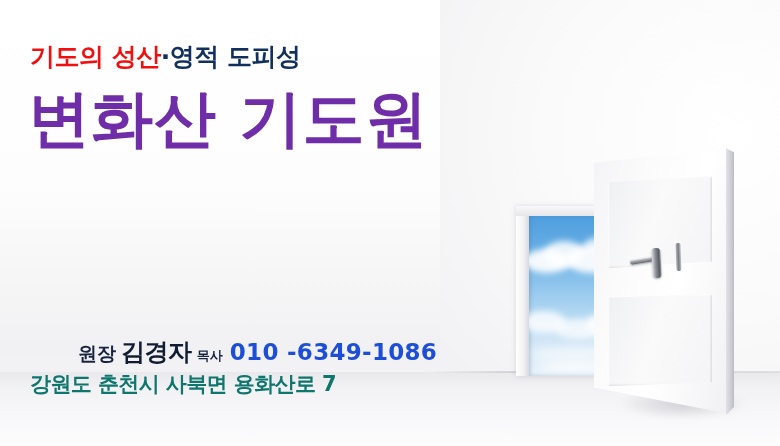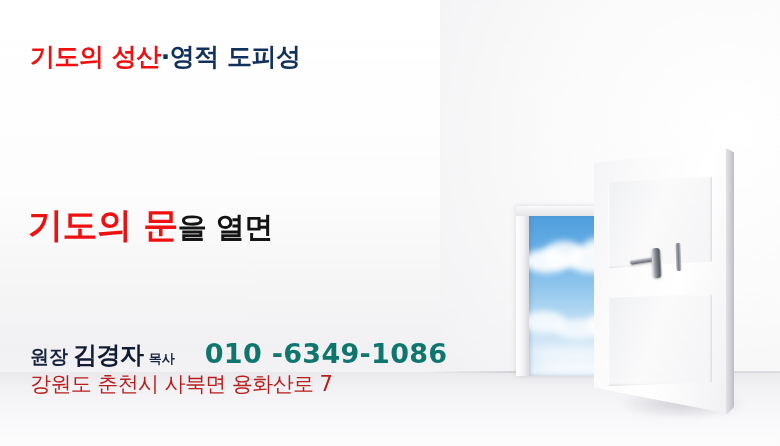--- a/index.html
+++ b/index.html
@@ -221,31 +221,31 @@
   .sl-small {
     font-size: 29px; font-weight: 700; color: #141414; letter-spacing: -0.5px;
   }
 
   .line-contact {
     position: absolute;
     left: 30px; top: 340px;
     white-space: nowrap;
     line-height: 1;
   }
-  .ct-label { font-size: 19px; font-weight: 700; color: #17233f; }
+  .ct-label { font-size: 19px; font-weight: 700; color: #17233f; margin-left: 48px; }
   .ct-name  { font-size: 24px; font-weight: 700; color: #111c33; letter-spacing: -0.5px; }
   .ct-title { font-size: 13px; font-weight: 700; color: #17233f; }
-  .ct-phone { font-size: 27px; font-weight: 600; color: #0f766e; letter-spacing: 0.3px; margin-left: 25px; }
+  .ct-phone { font-size: 23px; font-weight: 600; color: #1d4ed8; letter-spacing: 0.3px; margin-left: 2px; }
 
   .line-address {
     position: absolute;
     left: 30px; top: 374px;
     font-size: 21px;
-    font-weight: 400;
-    color: #b91c1c;
+    font-weight: 700;
+    color: #0f766e;
     letter-spacing: -0.6px;
     white-space: nowrap;
     line-height: 1;
   }
 </style>
 </head>
 <body>
 
 <div class="banner">
 
@@ -281,24 +281,22 @@
     <div class="handle-rose"></div>
     <div class="strike-plate"></div>
   </div>
 
   <div class="text-layer">
 
     <div class="line-tagline">
       <span class="tag-red">기도의 성산</span><span class="tag-navy">·영적 도피성</span>
     </div>
 
-
-    <div class="line-slogan1">
-      <span class="sl-big-red">기도의 문</span><span class="sl-small">을 열면</span>
-    </div>
+    <div class="line-title">변화산 기도원</div>
+
 
 
     <div class="line-contact">
       <span class="ct-label">원장</span>
       <span class="ct-name">김경자</span>
       <span class="ct-title">목사</span>
       <span class="ct-phone">010 -6349-1086</span>
     </div>
 
     <div class="line-address">강원도 춘천시 사북면 용화산로 7</div>

